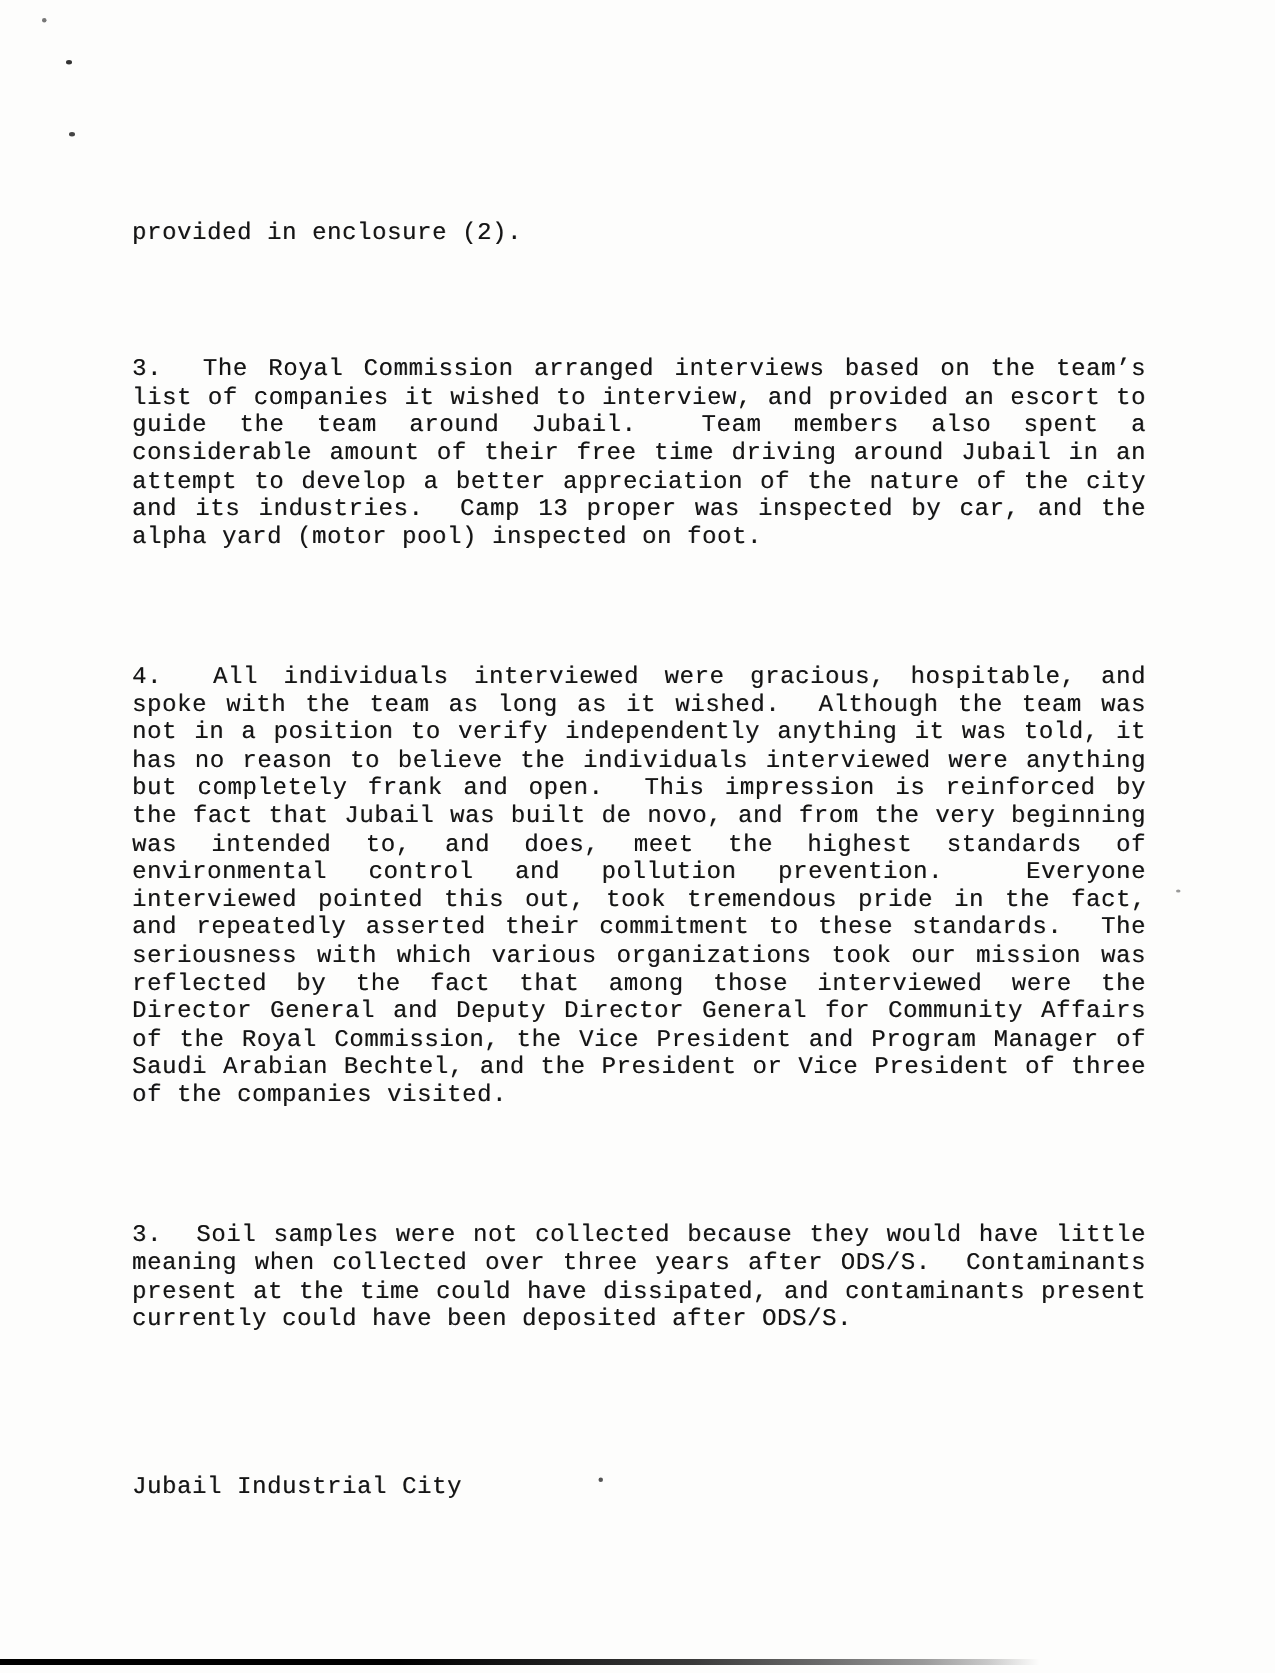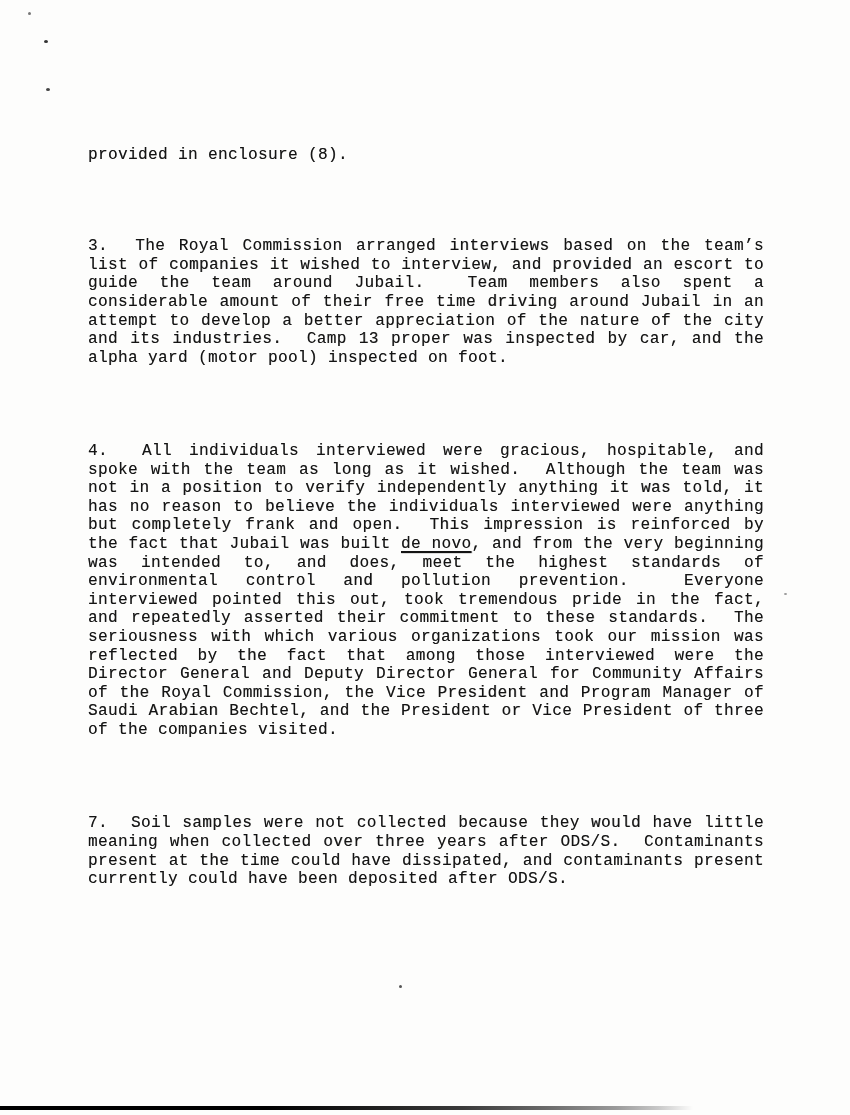--- a/index.html
+++ b/index.html
@@ -23,21 +23,20 @@
     white-space: pre-wrap;
     text-shadow: 0.3px 0.3px 0 rgba(0,0,0,0.45);
   }
   .para { margin: 0 0 19px 0; }
   .intro-line { margin: 0 0 17px 0; }
   .heading-center {
     text-align: center; text-align-last: center;
     margin: 27px 0 18px 0;
   }
   .underlined {
-    text-decoration: underline;
     text-underline-offset: 3px;
     text-decoration-thickness: 1.5px;
   }
   .section-heading { margin: 0 0 14px 0; }
   .speck { position: absolute; background: #444; border-radius: 50%; }
   .speck1 { left: 28px; top: 12px;  width: 3px; height: 3px; background:#777; }
   .speck2 { left: 44px; top: 40px;  width: 4px; height: 3px; background:#333; }
   .speck3 { left: 46px; top: 88px;  width: 4px; height: 3px; background:#444; }
   .speck4 { left: 784px; top: 593px; width: 3px; height: 2px; background:#999; }
   .speck5 { left: 399px; top: 985px; width: 3px; height: 3px; background:#555; }
@@ -48,29 +47,30 @@
     background: linear-gradient(to right,
       #000 0%, #000 38%, #1c1c1c 52%, #3a3a3a 66%,
       #6a6a6a 78%, #9a9a9a 88%, #c8c8c8 94%, transparent 99%);
   }
 </style>
 </head>
 <body>
 
 <div class="page-content">
 
-  <p class="intro-line">provided in enclosure (8).</p>
+  <p class="intro-line">provided in enclosure (2).</p>
 
   <p class="para">3.  The Royal Commission arranged interviews based on the team’s list of companies it wished to interview, and provided an escort to guide the team around Jubail.  Team members also spent a considerable amount of their free time driving around Jubail in an attempt to develop a better appreciation of the nature of the city and its industries.  Camp 13 proper was inspected by car, and the alpha yard (motor pool) inspected on foot.</p>
 
   <p class="para"><span>4.  All individuals interviewed were gracious, hospitable, and spoke with the team as long as it wished.  Although the team was not in a position to verify independently anything it was told, it has no reason to believe the individuals interviewed were anything but completely frank and open.  This impression is reinforced by the fact that Jubail was built </span><span class="underlined">de novo</span><span>, and from the very beginning was intended to, and does, meet the highest standards of environmental control and pollution prevention.  Everyone interviewed pointed this out, took tremendous pride in the fact, and repeatedly asserted their commitment to these standards.  The seriousness with which various organizations took our mission was reflected by the fact that among those interviewed were the Director General and Deputy Director General for Community Affairs of the Royal Commission, the Vice President and Program Manager of Saudi Arabian Bechtel, and the President or Vice President of three of the companies visited.</span></p>
 
-  <p class="para">7.  Soil samples were not collected because they would have little meaning when collected over three years after ODS/S.  Contaminants present at the time could have dissipated, and contaminants present currently could have been deposited after ODS/S.</p>
+  <p class="para">3.  Soil samples were not collected because they would have little meaning when collected over three years after ODS/S.  Contaminants present at the time could have dissipated, and contaminants present currently could have been deposited after ODS/S.</p>
 
 
+  <p class="para section-heading"><span class="underlined">Jubail Industrial City</span></p>
 
   
 
   
 
   
 
 </div>
 
 <div class="speck speck1"></div>

